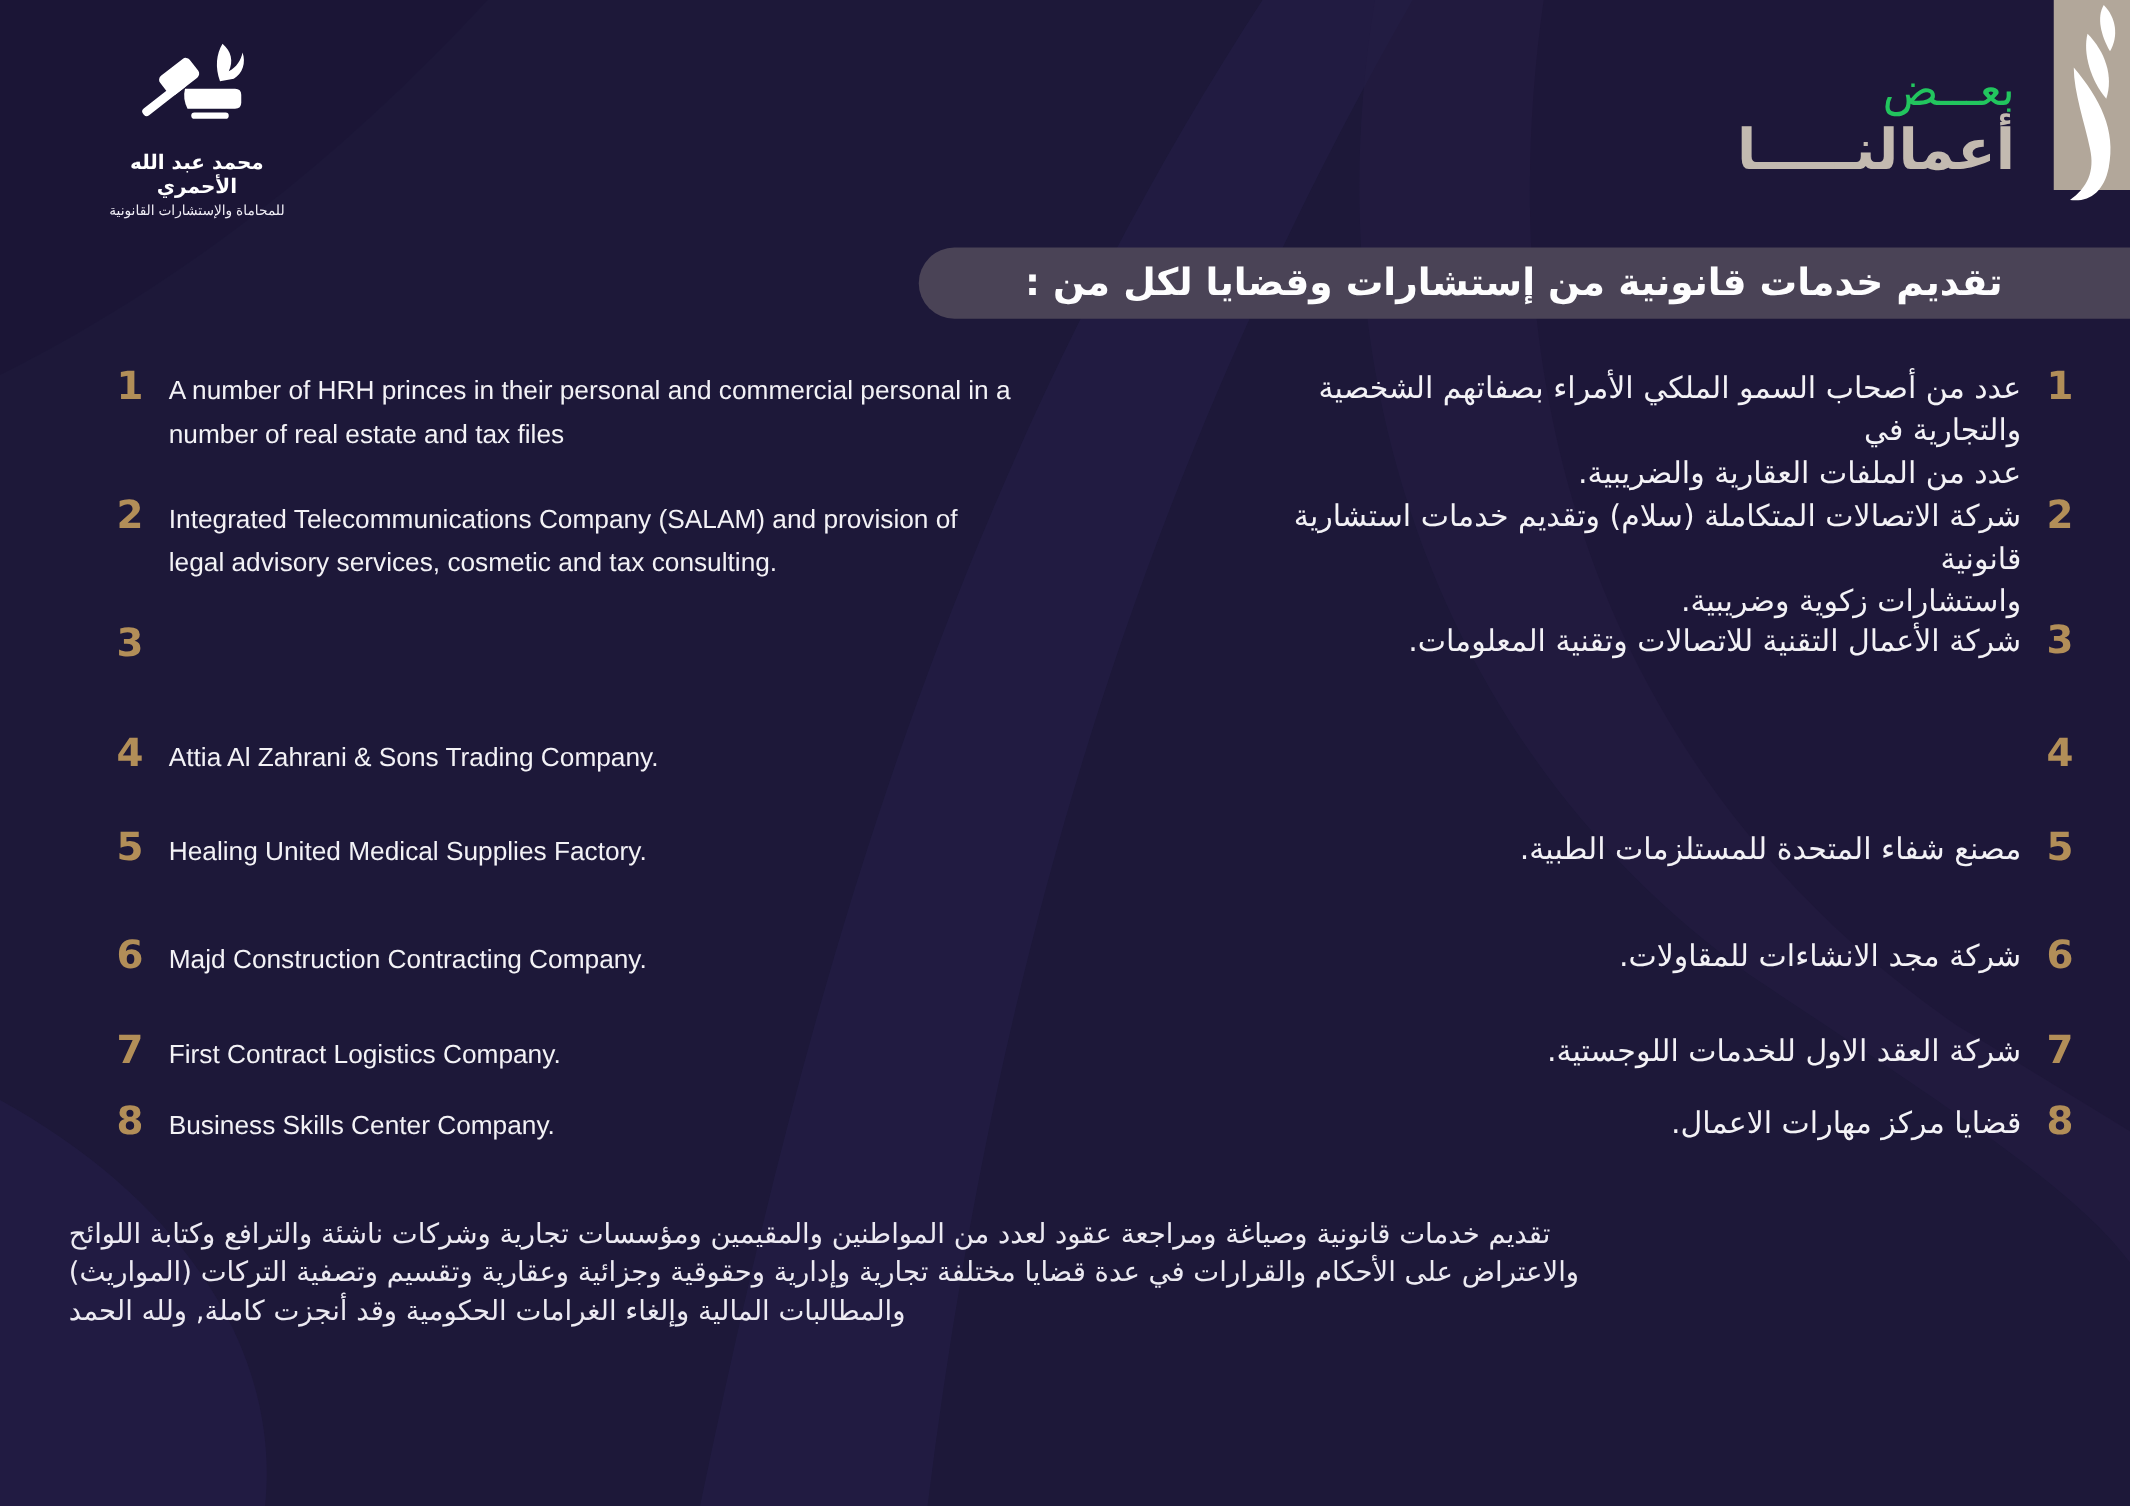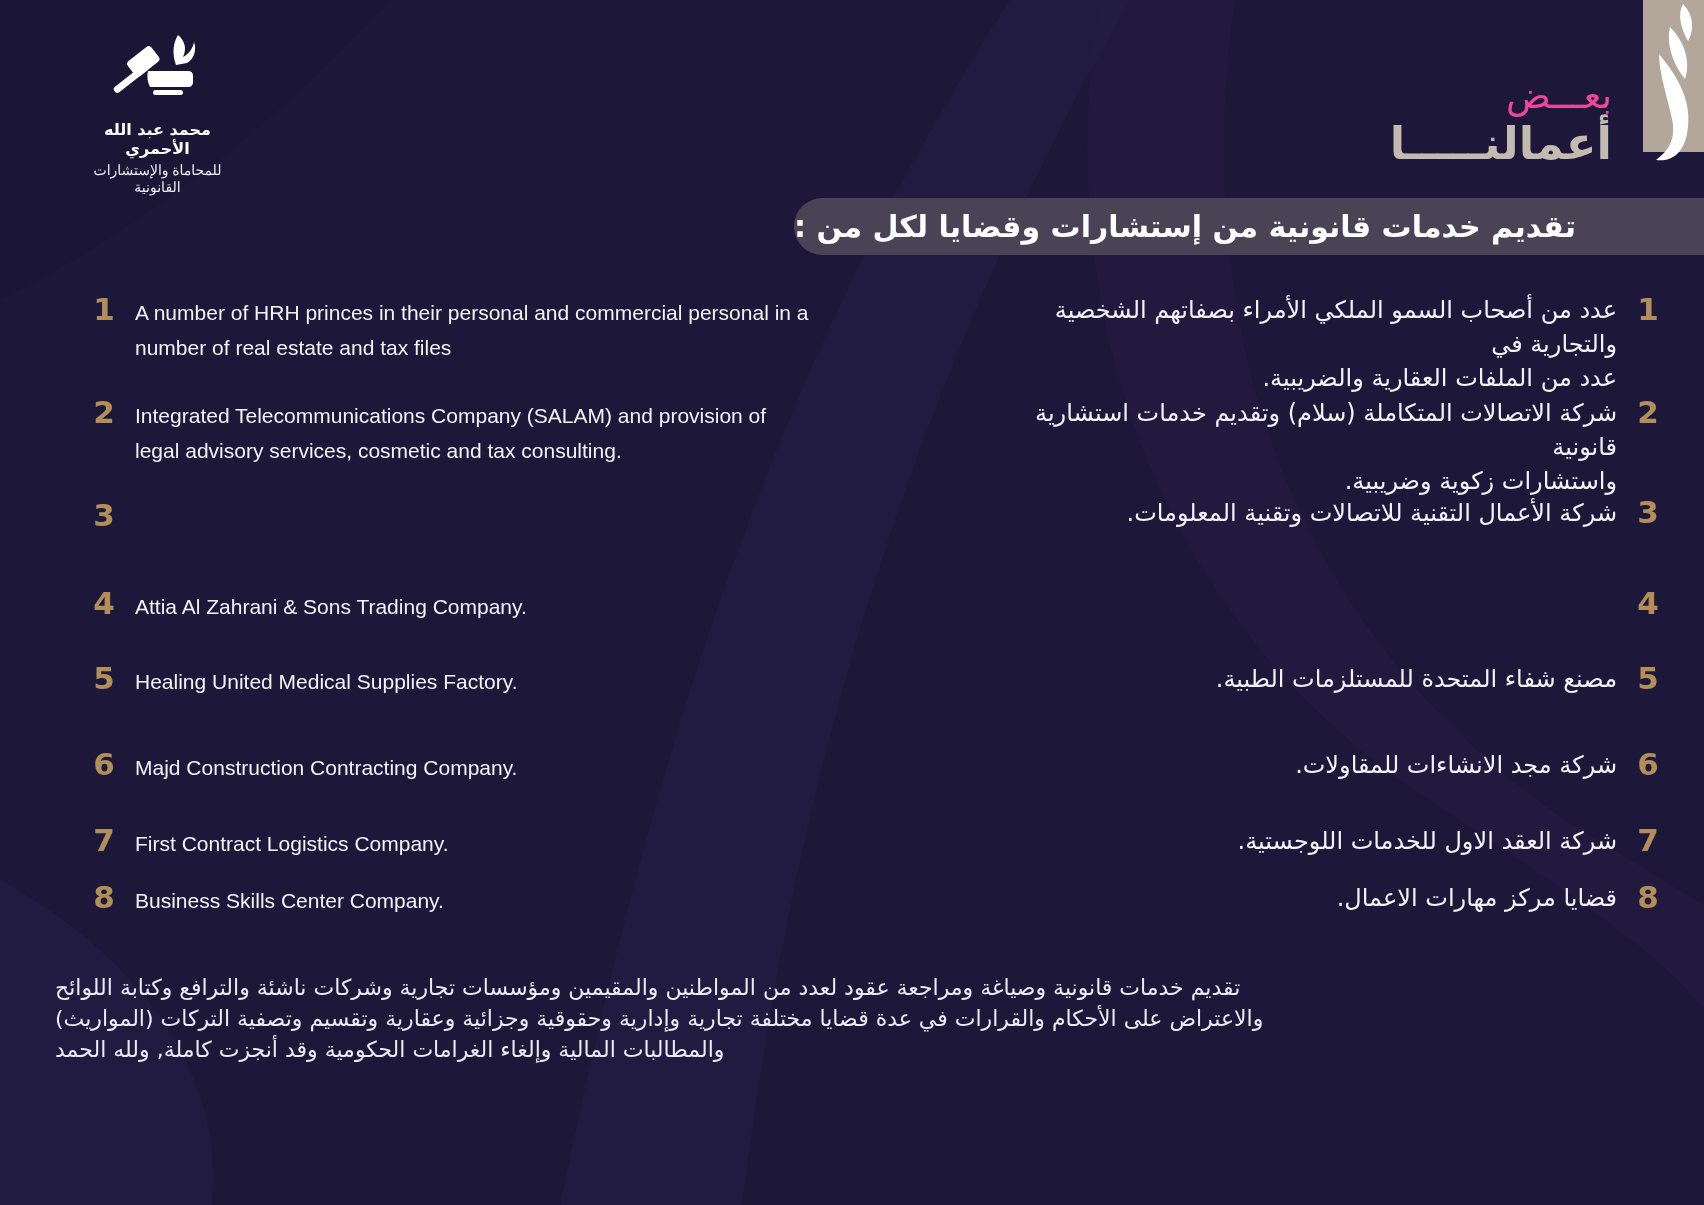--- a/index.html
+++ b/index.html
@@ -22,46 +22,46 @@
     position: absolute; left: 70px; top: 34px; width: 175px;
     text-align: center; z-index: 2; color: #ffffff;
   }
   .logo-graphic { display: block; margin: 0 auto; }
   .logo-name {
     direction: rtl; font-size: 16px; font-weight: bold;
     color: #ffffff; margin-top: 16px; letter-spacing: 0;
     font-family: "DejaVu Sans", sans-serif;
   }
   .logo-sub {
-    direction: rtl; font-size: 14px; color: #f0eef6; margin-top: 4px;
-    font-family: Liberation Serif, serif;
+    direction: rtl; font-size: 11px; color: #f0eef6; margin-top: 4px;
+    font-family: Liberation Sans, sans-serif;
   }
 
   
   .cal-bar {
     position: absolute; right: 0; top: 0; width: 61px; height: 152px;
     background: #b2a79a; z-index: 2;
   }
   .page-title {
     position: absolute; right: 92px; top: 52px; text-align: right; z-index: 2;
     direction: rtl;
   }
   .page-title-1 {
-    font-size: 37px; color: #ec4899; font-weight: normal; line-height: 1.1; margin-top: 24px;
+    font-size: 37px; color: #22c55e; font-weight: normal; line-height: 1.1;
   }
   .page-title-2 {
     font-size: 45px; color: #c3bab0; font-weight: bold; line-height: 1.1;
     margin-top: 2px;
   }
 
   
   .section-bar {
-    position: absolute; top: 198px; left: 794px; right: 0; height: 57px;
+    position: absolute; top: 198px; left: 735px; right: 0; height: 57px;
     background: #4a4356; border-radius: 29px 0 0 29px;
-    display: flex; align-items: center; 
+    display: flex; align-items: center; justify-content: flex-end;
     padding-right: 102px; box-sizing: border-box; z-index: 2;
   }
   .section-title {
     direction: rtl; color: #fdfdfe; font-size: 30px; font-weight: bold;
     white-space: nowrap;
   }
 
   
   .row-en {
     position: absolute; left: 88px; display: flex; gap: 15px;

